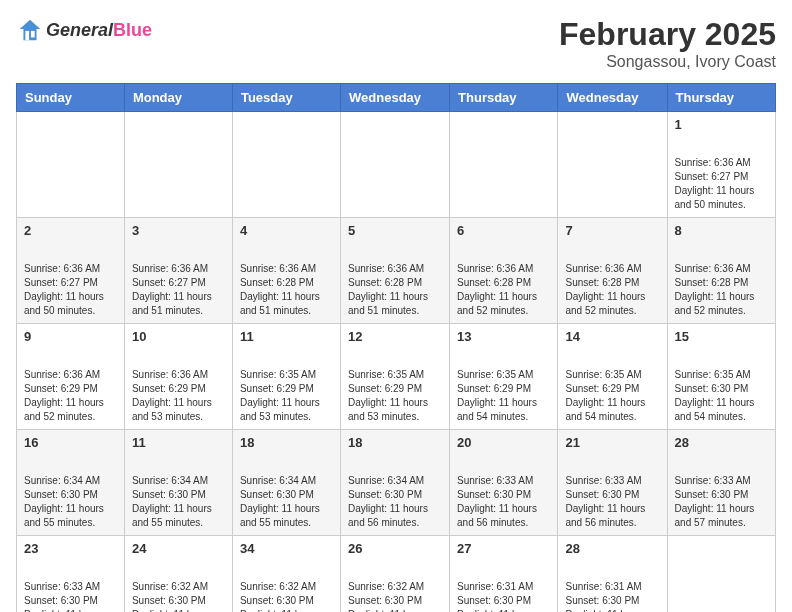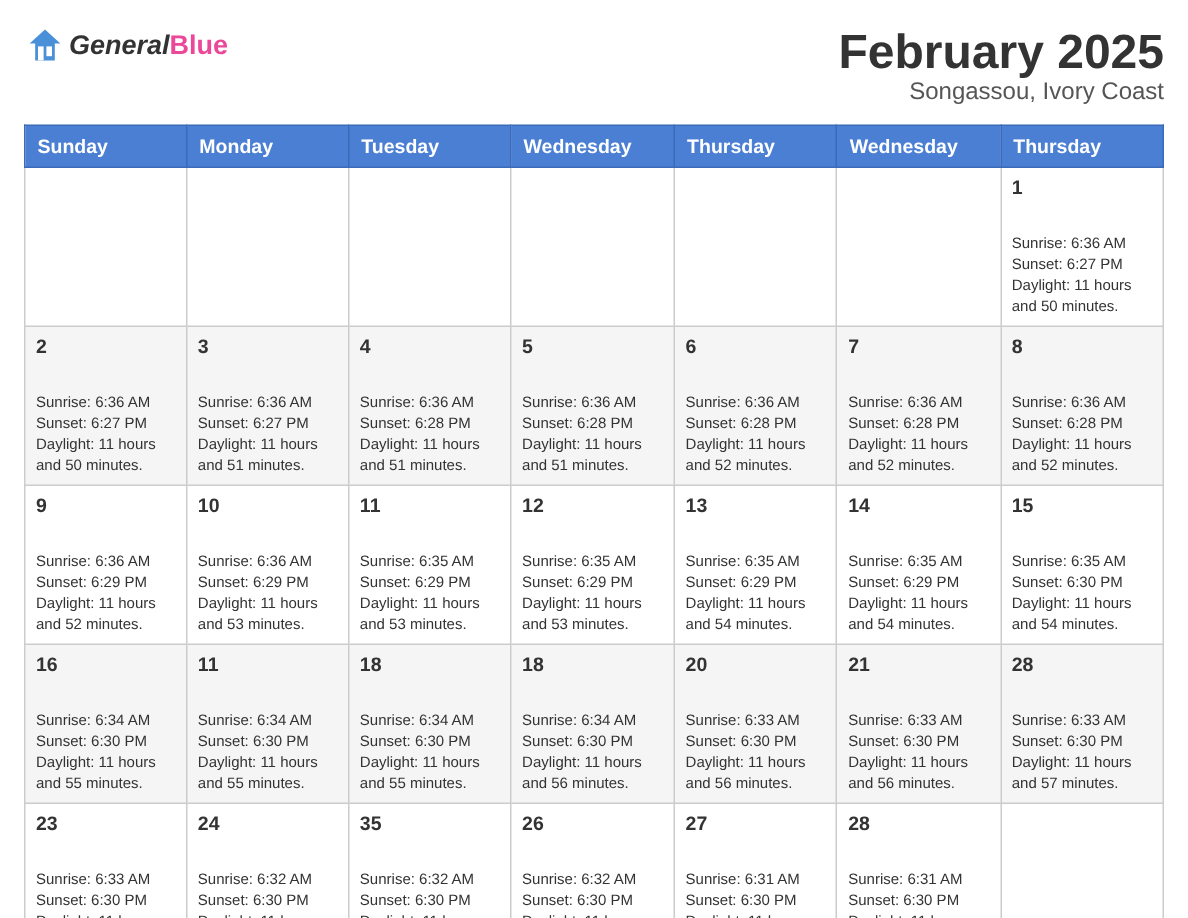--- a/index.html
+++ b/index.html
@@ -302,21 +302,21 @@
 and 57 minutes.</div>
         </td>
         <td>
           <span class="day-num">24</span>
           <div class="day-info">Sunrise: 6:32 AM
 Sunset: 6:30 PM
 Daylight: 11 hours
 and 57 minutes.</div>
         </td>
         <td>
-          <span class="day-num">35</span>
+          <span class="day-num">34</span>
           <div class="day-info">Sunrise: 6:32 AM
 Sunset: 6:30 PM
 Daylight: 11 hours
 and 58 minutes.</div>
         </td>
         <td>
           <span class="day-num">26</span>
           <div class="day-info">Sunrise: 6:32 AM
 Sunset: 6:30 PM
 Daylight: 11 hours

